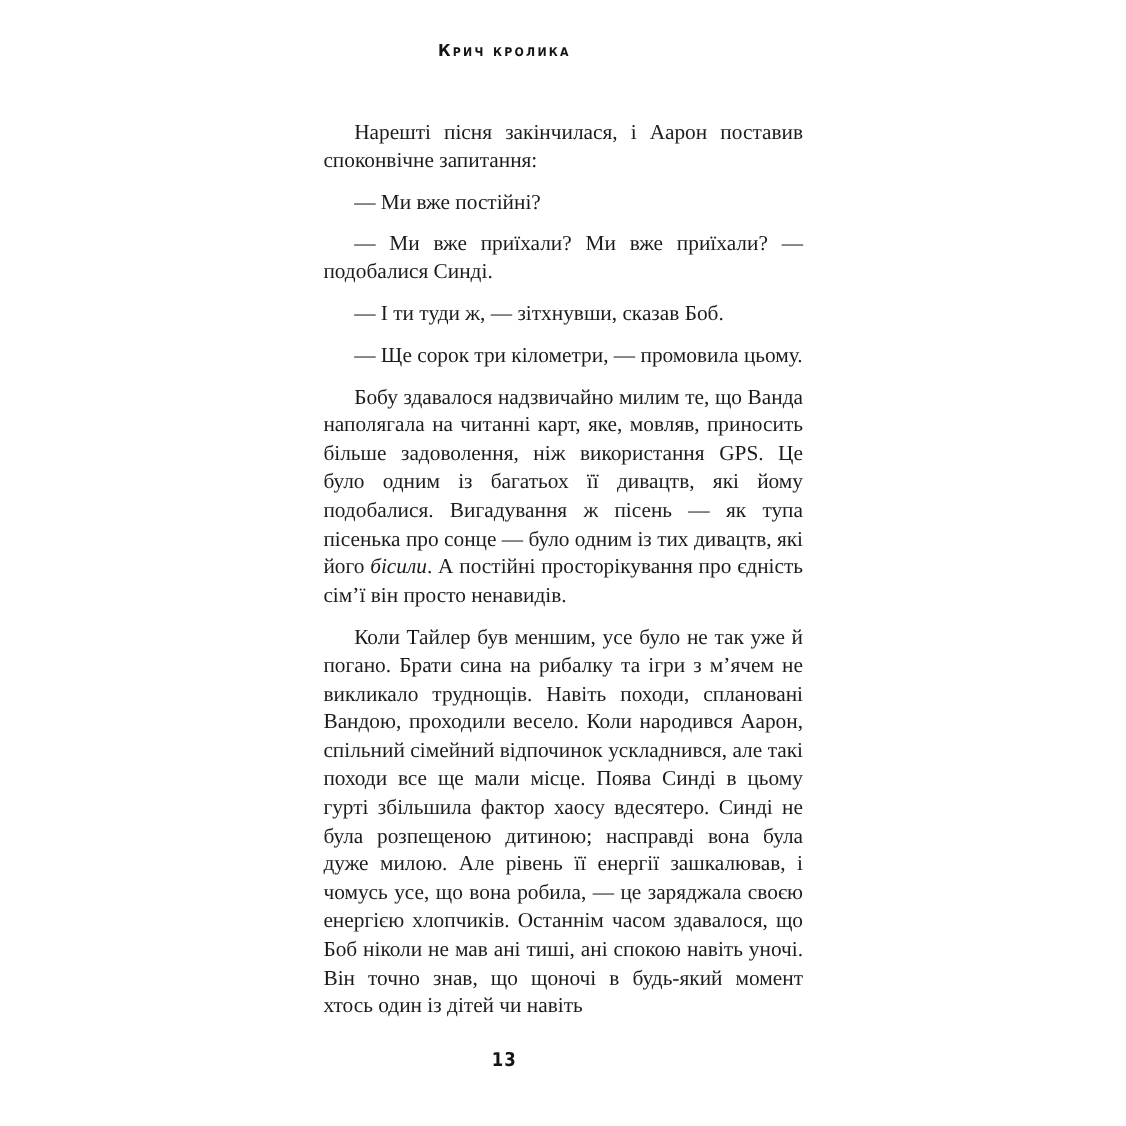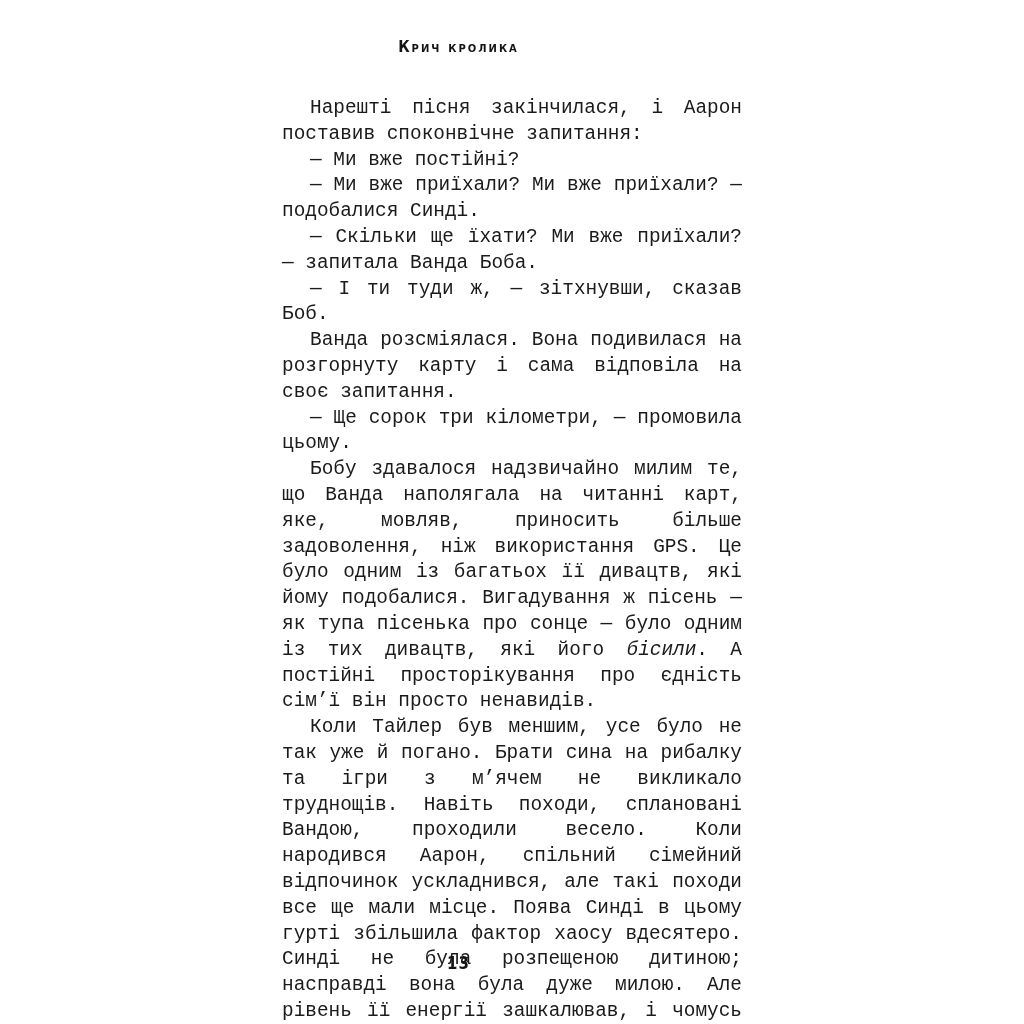--- a/index.html
+++ b/index.html
@@ -34,23 +34,22 @@
     top: 96px;
     left: 282px;
     width: 460px;
     font-family: "Liberation Serif", serif;
     font-size: 19.4px;
     line-height: 25.8px;
     color: #1b1b1b;
     text-align: justify;
   }
   .para {
-    margin: 0;
+    margin: 12px;
     text-indent: 28px;
-    font-family: Liberation Mono, monospace;
   }
   .italic {
     font-style: italic;
   }
   .page-number {
     position: absolute;
     top: 954px;
     left: 0;
     width: 100%;
     text-align: center;
@@ -70,25 +69,23 @@
   <header class="running-head">Крич кролика</header>
 
   <main class="text-block">
 
     <p class="para"><span>Нарешті пісня закінчилася, і Аарон поставив споконвічне запитання:</span></p>
 
     <p class="para"><span>— Ми вже постійні?</span></p>
 
     <p class="para"><span>— Ми вже приїхали? Ми вже приїхали? — подобалися Синді.</span></p>
 
-    <p class="para"><span>— Скільки ще їхати? Ми вже приїхали? — запитала Ванда Боба.</span></p>
 
     <p class="para"><span>— І ти туди ж, — зітхнувши, сказав Боб.</span></p>
 
-    <p class="para"><span>Ванда розсміялася. Вона подивилася на розгорнуту карту і сама відповіла на своє запитання.</span></p>
 
     <p class="para"><span>— Ще сорок три кілометри, — промовила цьому.</span></p>
 
     <p class="para"><span>Бобу здавалося надзвичайно милим те, що Ванда наполягала на читанні карт, яке, мовляв, приносить більше задоволення, ніж використання GPS. Це було одним із багатьох її дивацтв, які йому подобалися. Вигадування ж пісень — як тупа пісенька про сонце — було одним із тих дивацтв, які його </span><span class="italic">бісили</span><span>. А постійні просторікування про єдність сім’ї він просто ненавидів.</span></p>
 
     <p class="para"><span>Коли Тайлер був меншим, усе було не так уже й погано. Брати сина на рибалку та ігри з м’ячем не викликало труднощів. Навіть походи, сплановані Вандою, проходили весело. Коли народився Аарон, спільний сімейний відпочинок ускладнився, але такі походи все ще мали місце. Поява Синді в цьому гурті збільшила фактор хаосу вдесятеро. Синді не була розпещеною дитиною; насправді вона була дуже милою. Але рівень її енергії зашкалював, і чомусь усе, що вона робила, — це заряджала своєю енергією хлопчиків. Останнім часом здавалося, що Боб ніколи не мав ані тиші, ані спокою навіть уночі. Він точно знав, що щоночі в будь-який момент хтось один із дітей чи навіть</span></p>
 
   </main>
 
   <footer class="page-number">13</footer>

